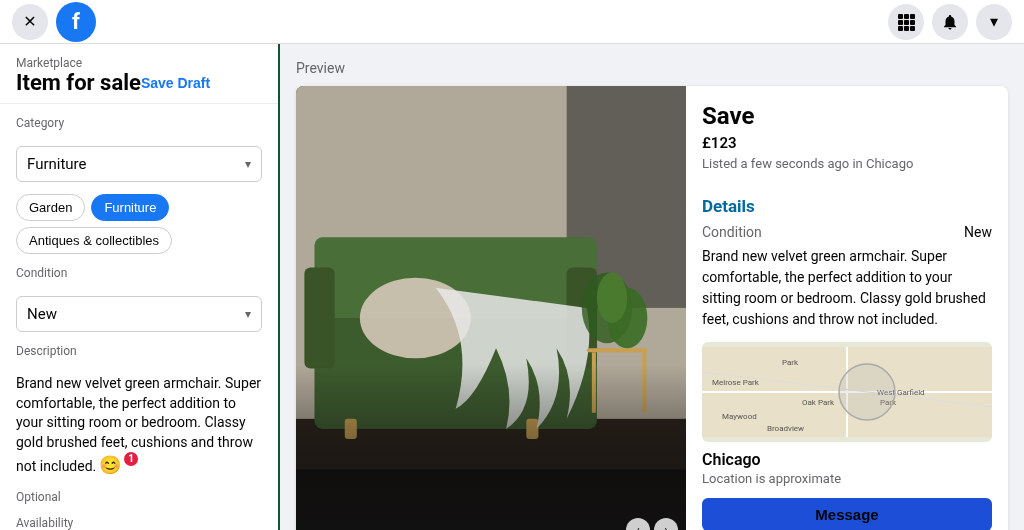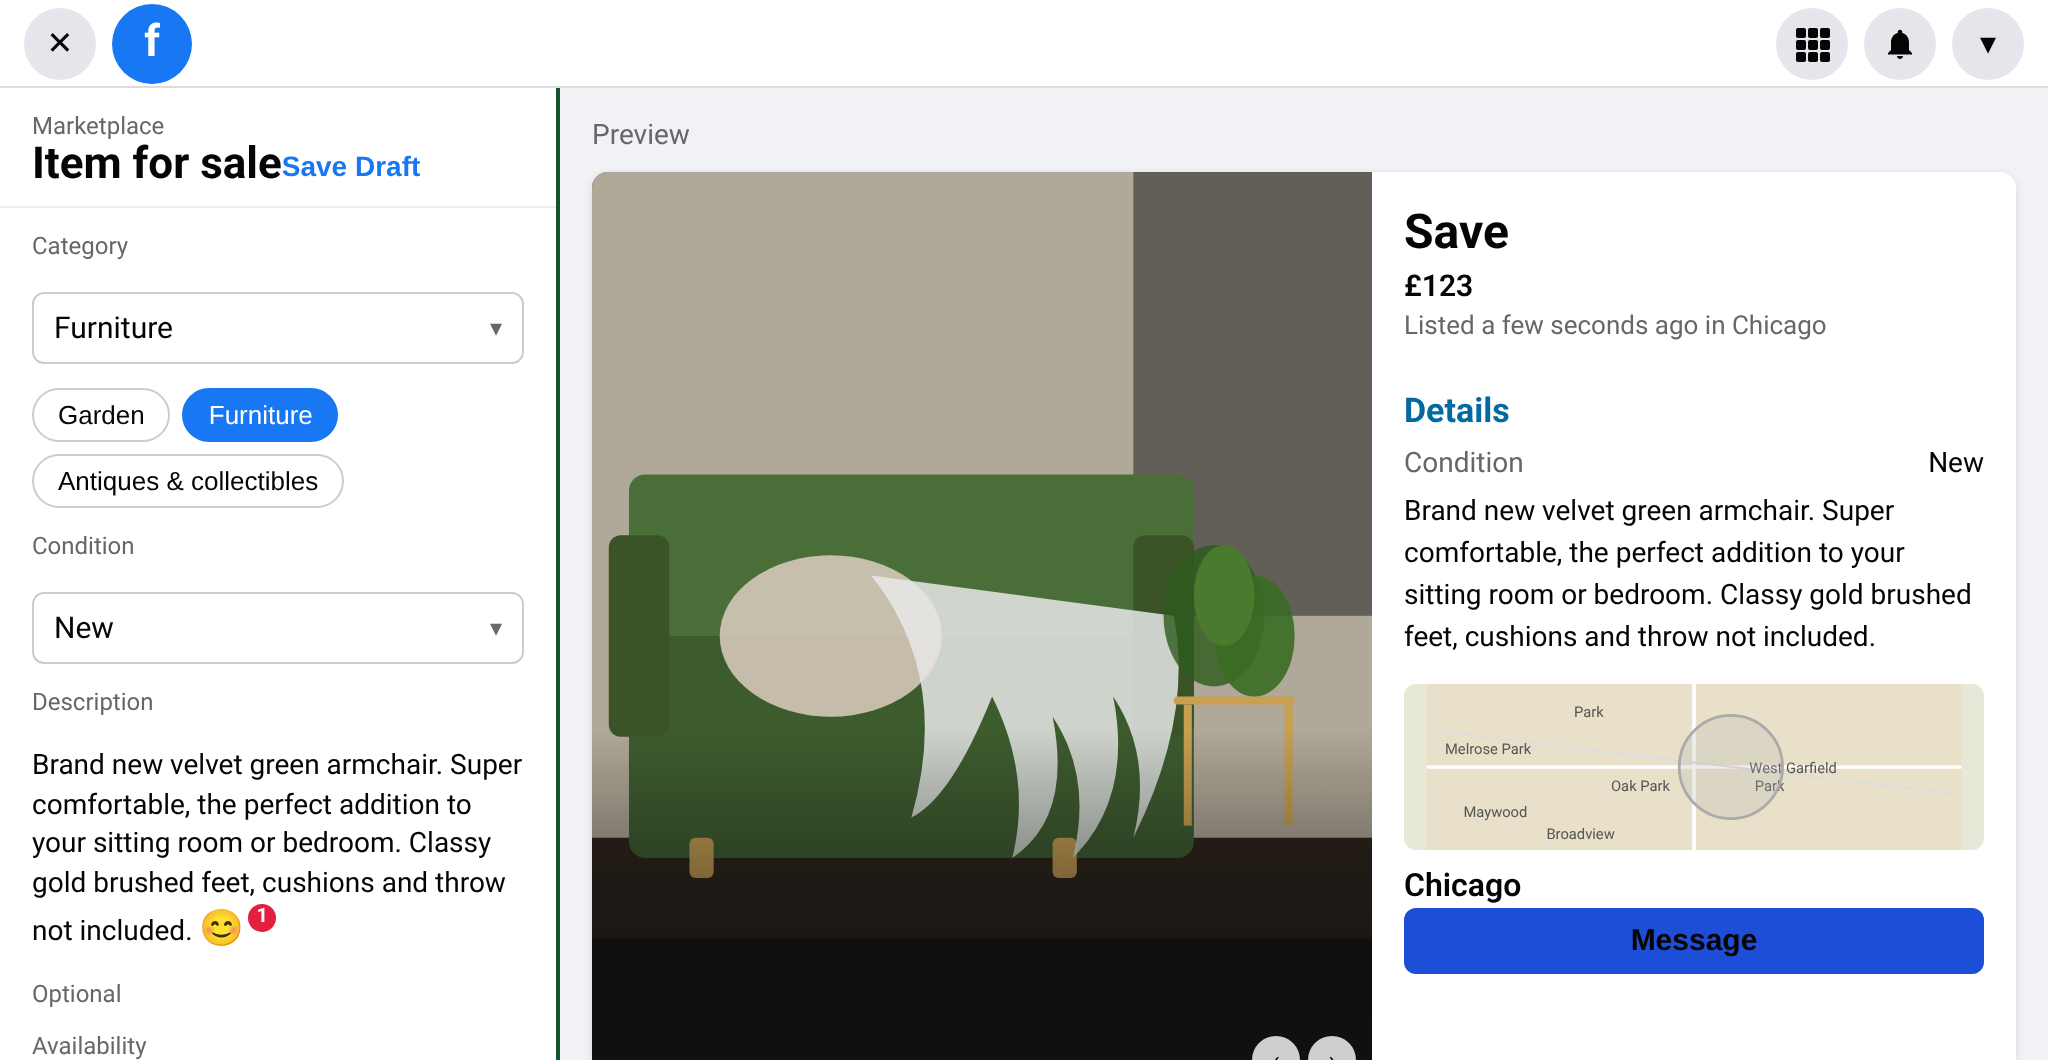--- a/index.html
+++ b/index.html
@@ -272,21 +272,21 @@
       color: #050505;
     }
     .preview-description {
       font-size: 14px;
       color: #050505;
       line-height: 1.5;
       margin-bottom: 12px;
     }
     .preview-map {
       width: 100%;
-      height: 83px;
+      height: 100px;
       background: #e8e8d8;
       border-radius: 6px;
       position: relative;
       overflow: hidden;
       margin-bottom: 8px;
     }
     .preview-location-title {
       font-size: 16px;
       font-weight: 600;
       color: #050505;
@@ -494,20 +494,21 @@
               <text x="175" y="48" font-size="8" fill="#555">West Garfield</text>
               <text x="178" y="58" font-size="8" fill="#555">Park</text>
               <text x="20" y="72" font-size="8" fill="#555">Maywood</text>
               <text x="65" y="84" font-size="8" fill="#555">Broadview</text>
 
               <circle cx="165" cy="45" r="28" stroke="#aaa" stroke-width="1.5" fill="rgba(180,180,180,0.25)"></circle>
             </svg>
           </div>
 
           <div class="preview-location-title">Chicago</div>
+          <div class="preview-location-sub">Location is approximate</div>
 
           <button class="message-btn">Message</button>
         </div>
 
       </div>
     </div>
   </div>
 
 </div>
 

